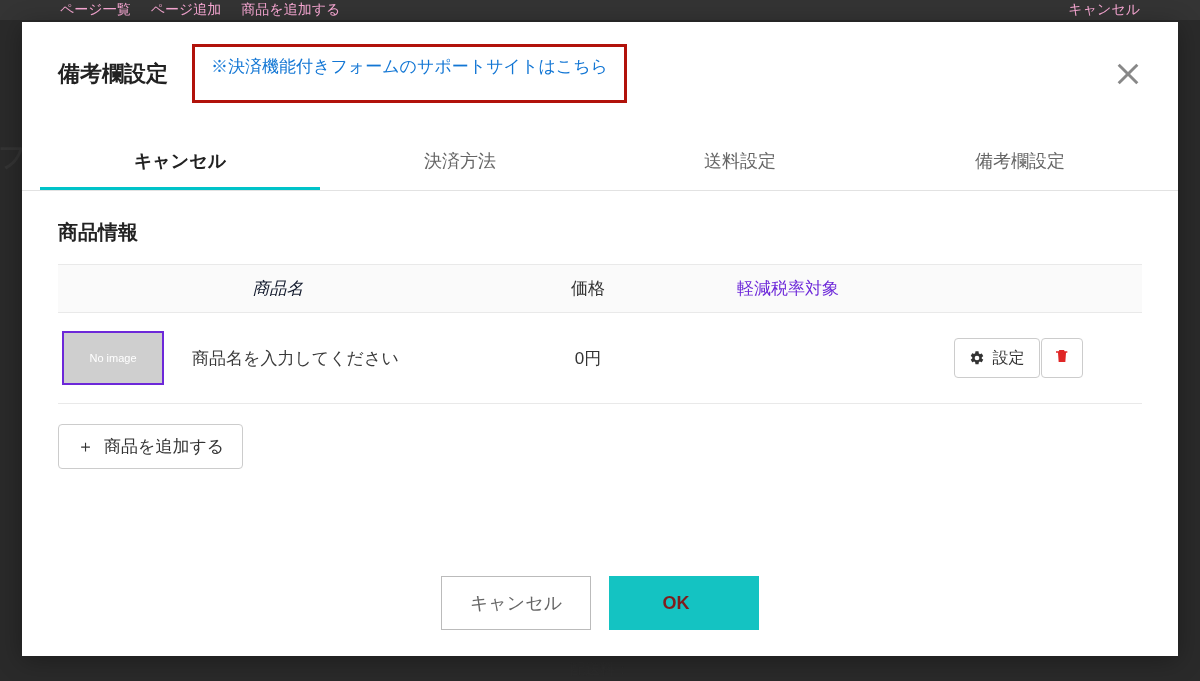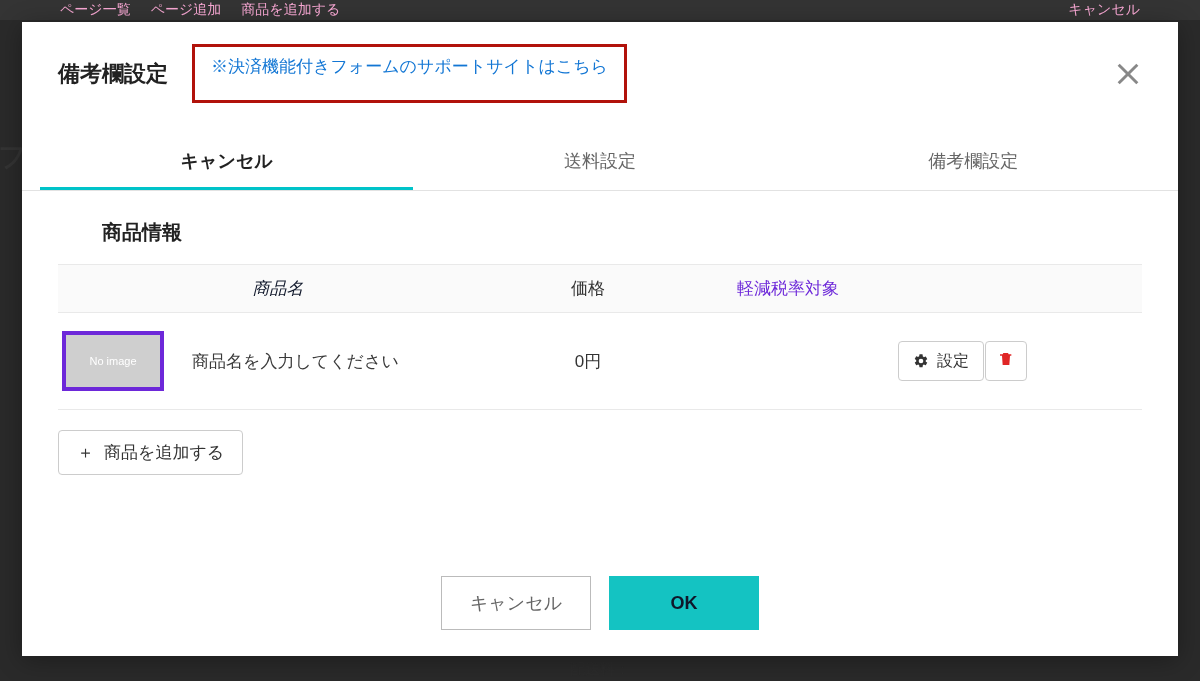--- a/index.html
+++ b/index.html
@@ -78,21 +78,20 @@
       border-bottom-color: #00c3c9;
     }
     .body {
       padding: 28px 36px 0;
     }
     .section-title {
       font-size: 20px;
       font-weight: 700;
       color: #222;
       margin-bottom: 18px;
-      margin-left: 44px;
     }
     .table {
       border-top: 1px solid #e9e9e9;
     }
     .thead, .trow {
       display: grid;
       grid-template-columns: 440px 180px 220px 1fr;
       align-items: center;
     }
     .thead {
@@ -107,35 +106,35 @@
       padding: 18px 0;
       border-bottom: 1px solid #e9e9e9;
     }
     .prod-cell {
       display: flex;
       align-items: center;
       gap: 28px;
       padding-left: 4px;
     }
     .noimg {
-      width: 102px; height: 60px;
+      width: 102px; height: 54px;
       background: #cfcfcf;
-      border: 4px solid #6d28d9;
+      border: 2px solid #6d28d9;
       display: flex;
       align-items: center;
       justify-content: center;
       color: #fff;
       font-size: 11px;
     }
     .prod-name { font-size: 17px; color: #3a3a3a; }
     .price-cell { text-align: center; font-size: 17px; color: #333; }
     .tax-cell { }
     .action-cell {
       display: flex;
-      justify-content: flex-start;
+      justify-content: center;
       gap: 1px;
       padding-right: 4px;
     }
     .btn {
       border: 1px solid #ccc;
       background: #fff;
       border-radius: 4px;
       padding: 8px 14px;
       font-size: 16px;
       cursor: pointer;
@@ -171,21 +170,21 @@
     }
     .f-btn {
       min-width: 150px;
       padding: 14px 24px;
       border-radius: 0;
       font-size: 18px;
       cursor: pointer;
       text-align: center;
     }
     .f-cancel { background: #fff; border: 1px solid #bbb; color: #666; }
-    .f-ok { background: #14c3c2; border: 1px solid #14c3c2; color: #0f172a; font-weight: 600; }
+    .f-ok { background: #14c3c2; border: 1px solid #14c3c2; color: #7f1d1d; font-weight: 600; padding-left: 8px; }
     
     .left-glyph {
       position: absolute; left: -2px; top: 138px; color: #343434;
       font-size: 28px; font-weight: 700;
     }
     .bottom-text {
       position: absolute; left: 0; right: 0; bottom: 2px;
       text-align: center; color: #2c2c2c; font-size: 15px;
     }
   </style>
@@ -212,20 +211,21 @@
         <svg viewBox="0 0 24 24" fill="none">
             <line x1="4" y1="4" x2="20" y2="20"></line>
             <line x1="20" y1="4" x2="4" y2="20"></line>
           </svg>
       </span>
     </div>
   </div>
 
   <div class="tabs">
     <div class="tab active">キャンセル</div>
+    <div class="tab">決済方法</div>
     <div class="tab">送料設定</div>
     <div class="tab">備考欄設定</div>
   </div>
 
   <div class="body">
     <div class="section-title">商品情報</div>
 
     <div class="table">
       <div class="thead">
         <div class="c1">商品名</div>

